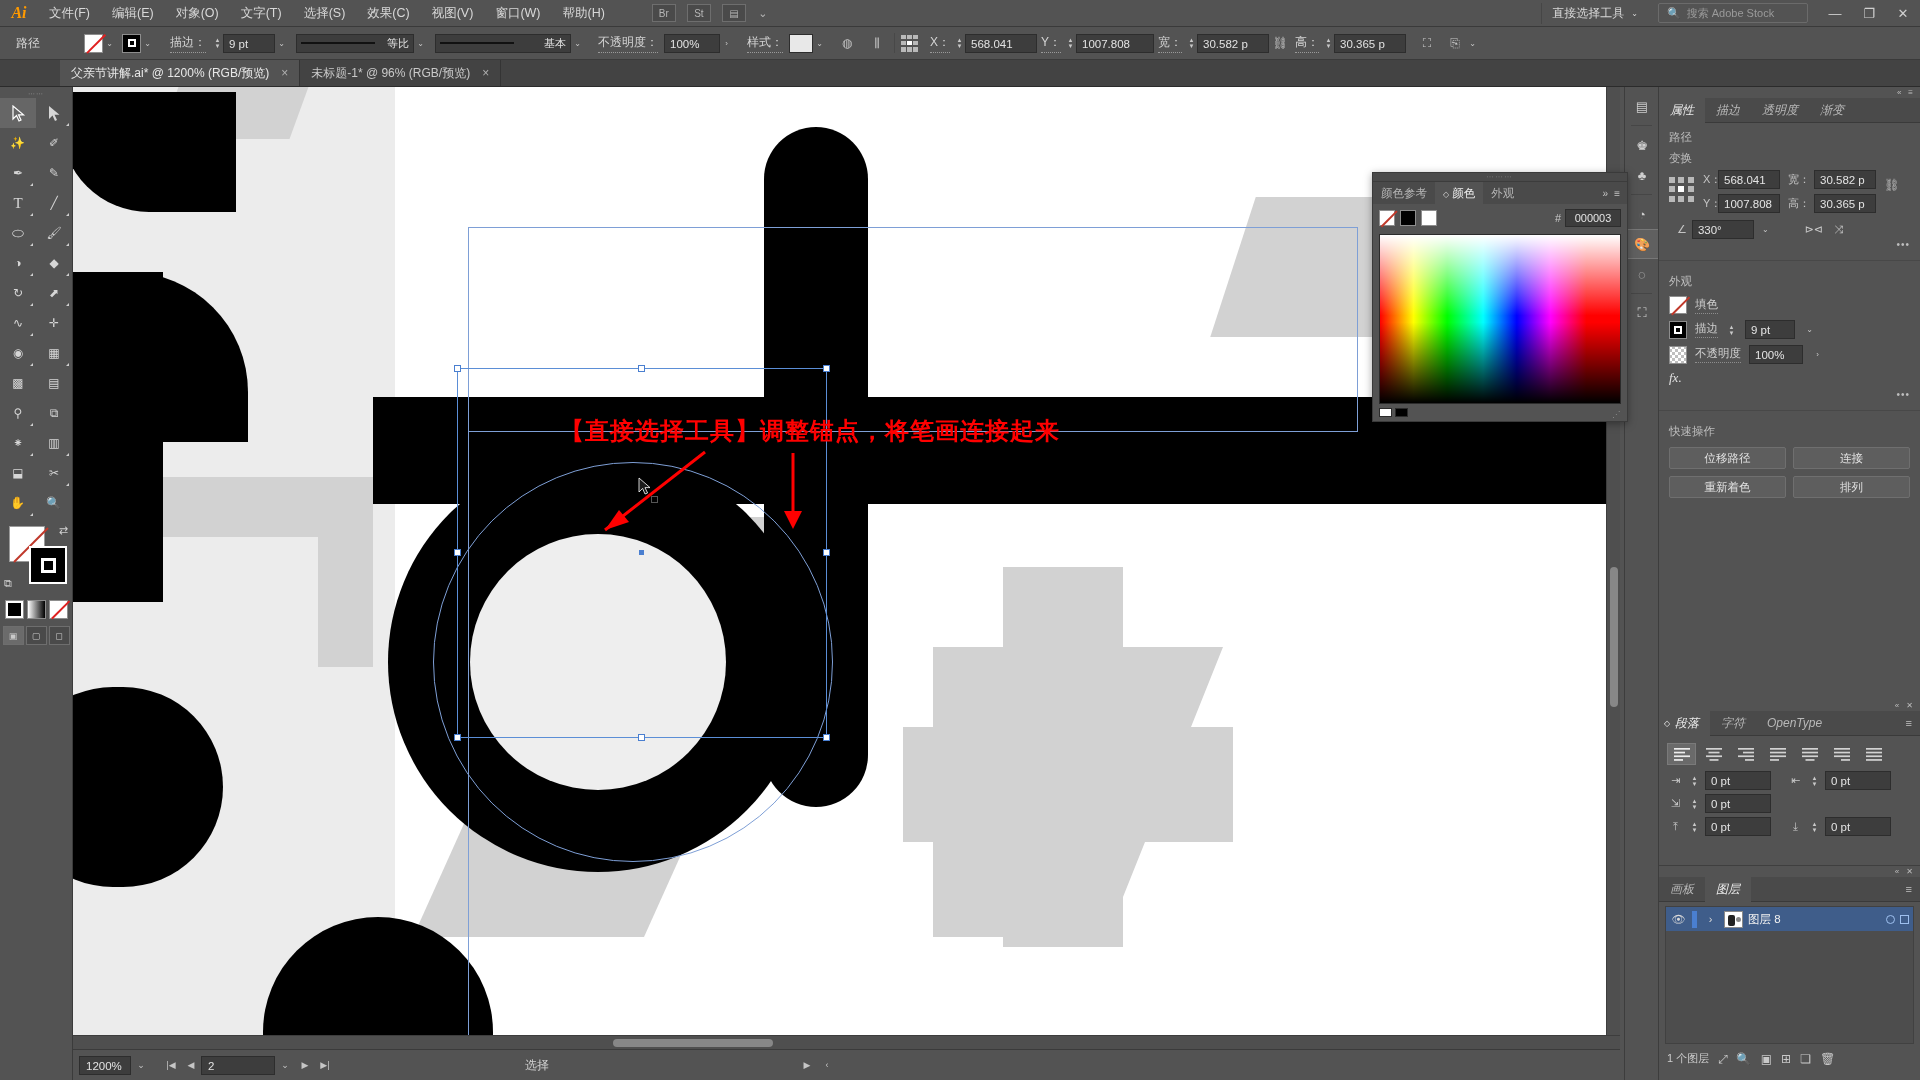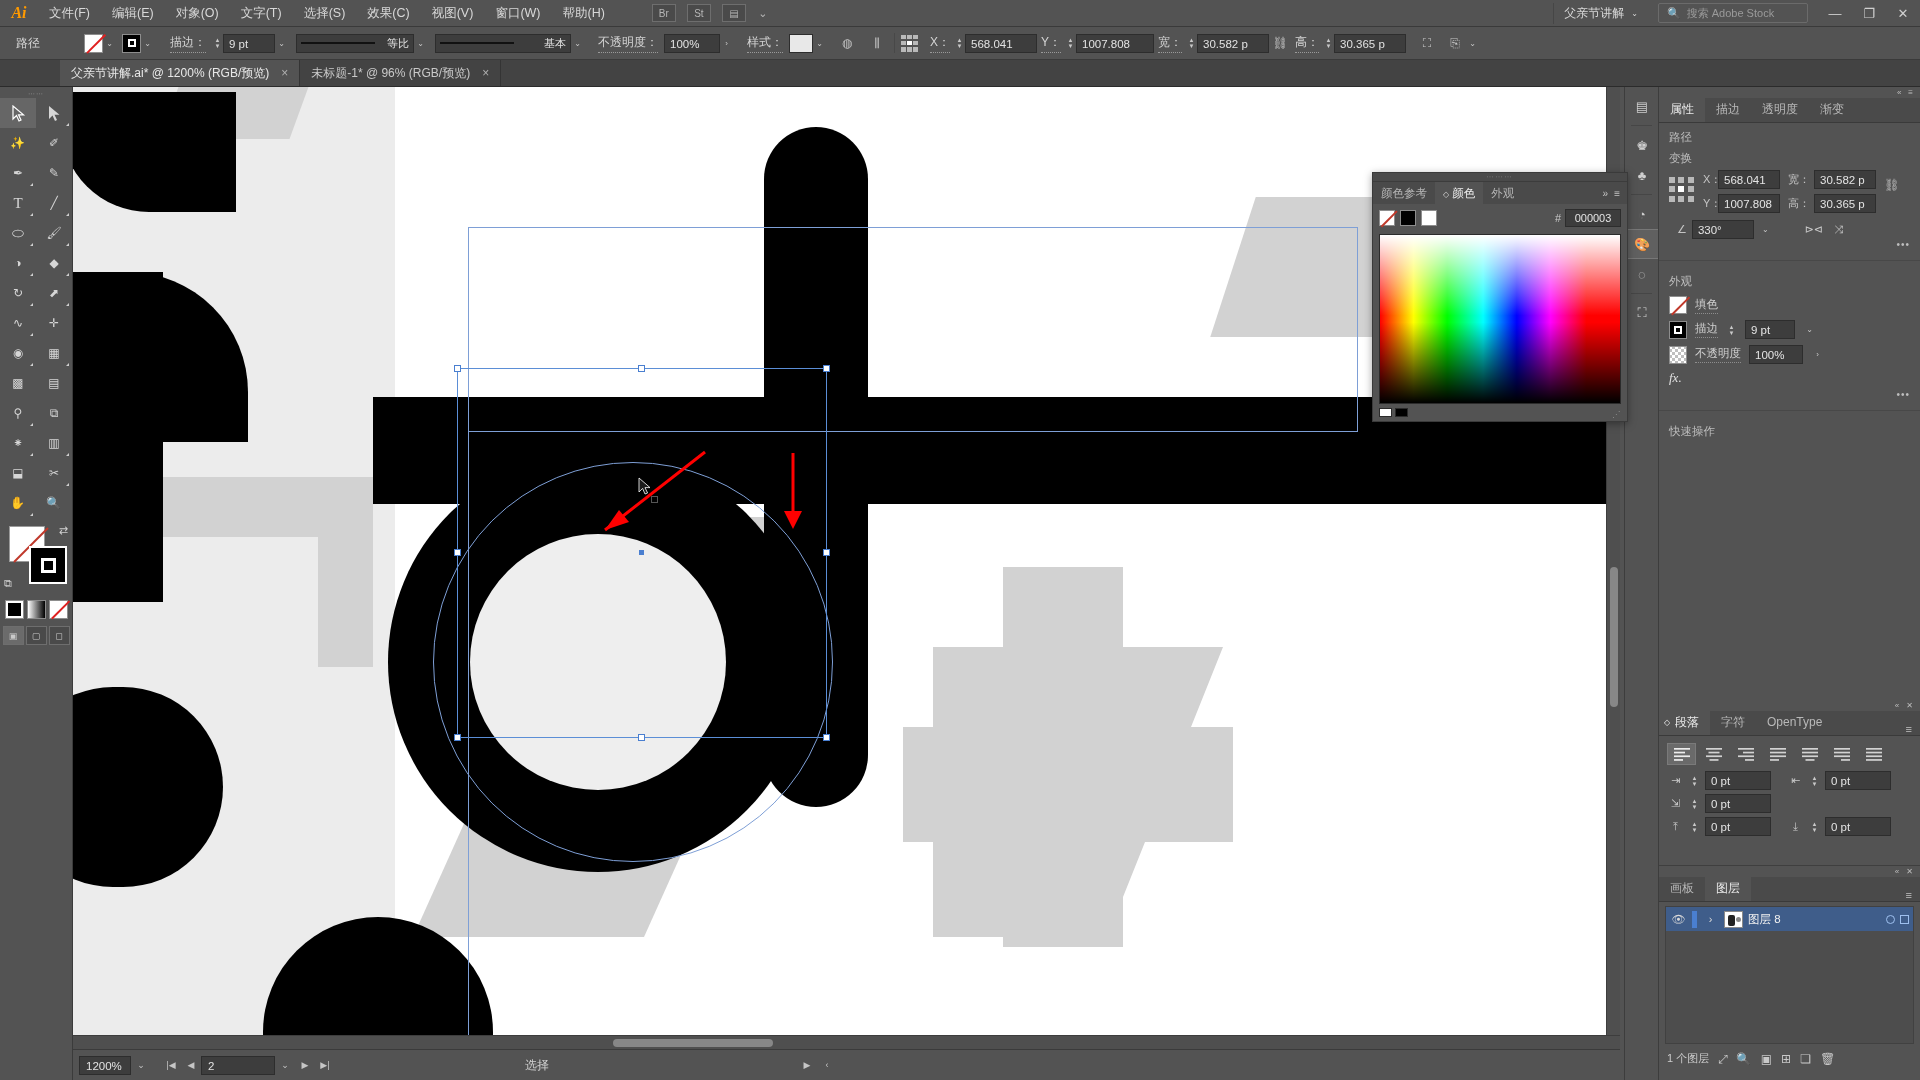--- a/index.html
+++ b/index.html
@@ -200,21 +200,21 @@
   }
   .dk-ic { width:34px;height:30px;display:flex;align-items:center;justify-content:center;color:#cfcfcf;font-size:13px;}
   .dk-ic.sel { background:#606060;box-shadow:inset 0 0 0 1px #777; }
   .dk-div { height:1px;background:#464646;margin:4px 6px; }
 
   .rpanel {
     position:absolute;right:0;top:87px;width:262px;height:993px;background:#535353;
     border-left:1px solid #3d3d3d;
   }
   .panel-tabs {
-    display:flex;align-items:flex-end;height:25px;background:#4a4a4a;border-bottom:1px solid #3a3a3a;
+    display:flex;align-items:center;height:25px;background:#4a4a4a;border-bottom:1px solid #3a3a3a;font-style:italic;
   }
   .ptab { padding:0 11px;height:25px;line-height:25px;font-size:12px;color:#b8b8b8; }
   .ptab.active { background:#535353;color:#eaeaea; }
   .panel-head {
     height:11px;display:flex;align-items:center;justify-content:flex-end;gap:7px;
     padding-right:7px;color:#bdbdbd;font-size:8px;background:#535353;
   }
   .sec-title { font-size:11.5px;color:#bdbdbd;padding:7px 10px 4px; }
   .sec-div { height:1px;background:#484848;margin:6px 0; }
 
@@ -324,21 +324,21 @@
     <div class="menu-item">帮助(H)</div>
 
     <div style="width:26px"></div>
     <div class="mb-icon boxed">Br</div>
     <div class="mb-icon boxed">St</div>
     <div class="mb-icon boxed">▤</div>
     <div class="mb-icon">⌄</div>
 
     <div class="menubar-right">
       <div class="workspace-sel">
-        <span>父亲节讲解</span>
+        <span>直接选择工具</span>
         <span style="font-size:8px">⌄</span>
       </div>
       <div class="search-box">
         <span>🔍</span>
         <span>搜索 Adobe Stock</span>
       </div>
       <div class="win-btns">
         <div class="win-btn">—</div>
         <div class="win-btn">❐</div>
         <div class="win-btn">✕</div>
@@ -614,20 +614,21 @@
         <div class="handle" style="left:381px;top:278px;"></div>
         <div class="handle" style="left:565px;top:278px;"></div>
         <div class="handle" style="left:750px;top:278px;"></div>
         <div class="handle" style="left:381px;top:462px;"></div>
         <div class="handle" style="left:750px;top:462px;"></div>
         <div class="handle" style="left:381px;top:647px;"></div>
         <div class="handle" style="left:565px;top:647px;"></div>
         <div class="handle" style="left:750px;top:647px;"></div>
         <div class="center-dot" style="left:566px;top:463px;"></div>
 
+        <div class="anno-text" style="left:487px;top:328px;">【直接选择工具】调整锚点，将笔画连接起来</div>
 
         <svg class="arrow-svg" style="left:500px;top:355px;" width="140" height="120" viewBox="0 0 140 120">
           <line x1="132" y1="10" x2="32" y2="88" stroke="#ff0000" stroke-width="3"></line>
           <path d="M32 88 L56 80 L46 68 Z" fill="#ff0000"></path>
         </svg>
         <svg class="arrow-svg" style="left:690px;top:362px;" width="60" height="90" viewBox="0 0 60 90">
           <line x1="30" y1="4" x2="30" y2="72" stroke="#ff0000" stroke-width="3"></line>
           <path d="M30 80 L21 62 L39 62 Z" fill="#ff0000"></path>
         </svg>
 
@@ -762,20 +763,26 @@
       <span class="f-in" style="width:54px">100%</span>
       <span class="caret">›</span>
     </div>
     <div class="ap-row">
       <span style="font-style:italic;font-family:'Liberation Serif',serif;font-size:13px;color:#e0e0e0">fx.</span>
     </div>
     <div class="dots">•••</div>
 
     <div class="sec-div"></div>
     <div class="sec-title">快速操作</div>
+    <div class="qa-grid">
+      <div class="qa-btn">位移路径</div>
+      <div class="qa-btn">连接</div>
+      <div class="qa-btn">重新着色</div>
+      <div class="qa-btn">排列</div>
+    </div>
 
     <div class="para-panel">
       <div class="panel-head">
         <span>«</span>
         <span>✕</span>
       </div>
       <div class="panel-tabs">
         <div class="ptab active" style="padding-left:16px;position:relative">
           <span style="position:absolute;left:5px;top:0;font-size:8px">◇</span>
           <span>段落</span>

